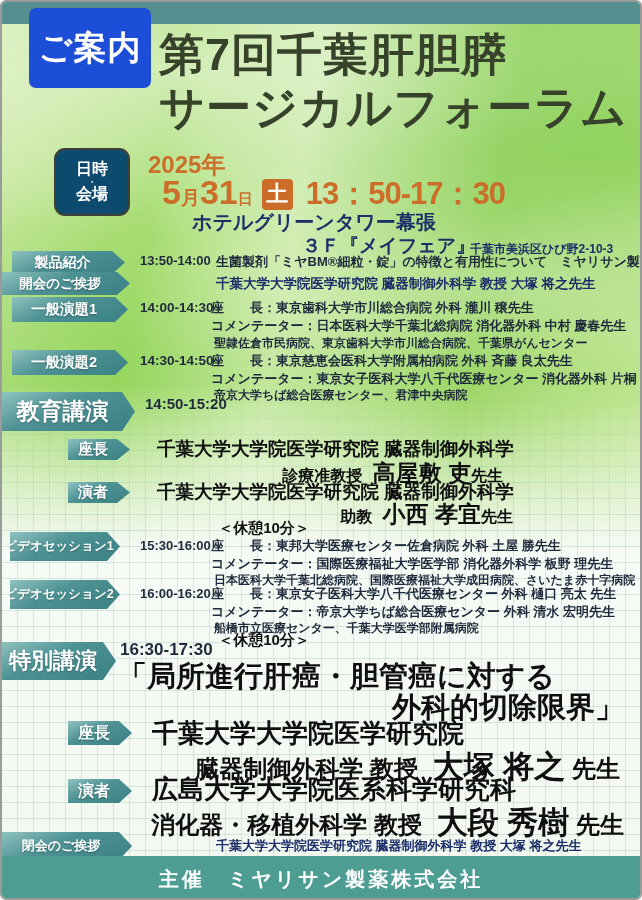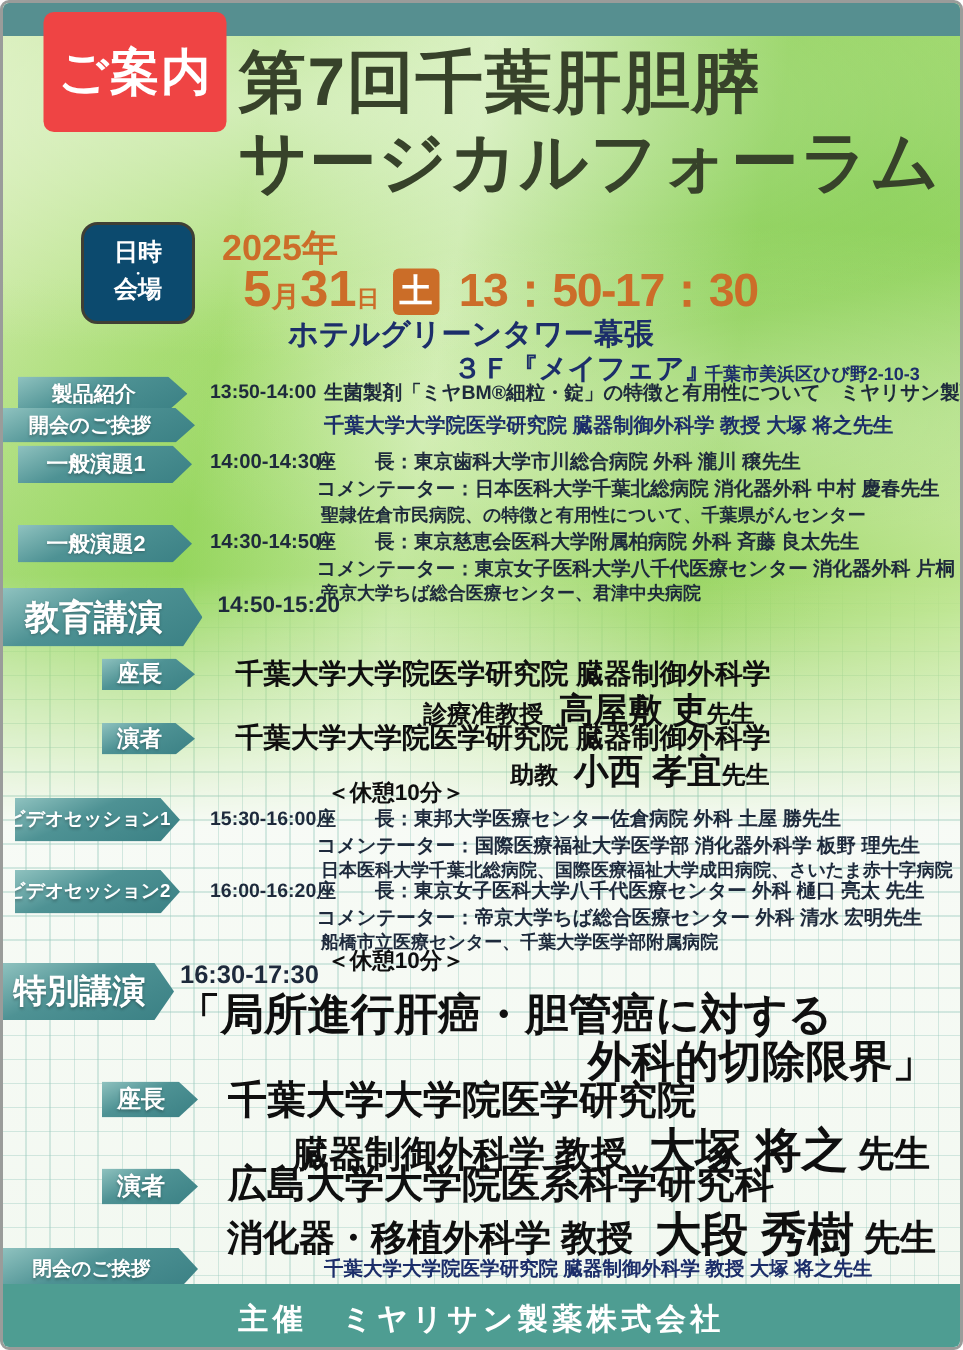--- a/index.html
+++ b/index.html
@@ -35,21 +35,21 @@
 
   .top-band{ position:absolute; left:0; top:0; width:100%; height:22px; background:#568f90; }
   .footer-band{
     position:absolute; left:0; top:854px; width:100%; height:46px; background:#4e9d92;
     display:flex; align-items:center; justify-content:center;
     color:#fff; font-size:20px; font-weight:700; letter-spacing:3px;
   }
 
   .guide-badge{
     position:absolute; left:27px; top:6px; width:122px; height:80px;
-    background:#ef4444; border-radius:7px;
+    background:#1d4ed8; border-radius:7px;
     display:flex; align-items:center; justify-content:center;
     color:#fff; font-size:33px; font-weight:800; letter-spacing:1px;
   }
   .event-title{ position:absolute; left:157px; top:26px; color:#37422a;
     font-size:45px; line-height:53px; font-weight:900; letter-spacing:1px; }
 
   .dt-badge{
     position:absolute; left:52px; top:146px; width:76px; height:68px;
     background:#0c4a6e; border:2.5px solid #3f3f35; border-radius:11px;
     display:flex; flex-direction:column; align-items:center; justify-content:center;
@@ -125,21 +125,21 @@
   <div class="abs tm" style="left:138px; top:251px; font-size:13px;">13:50-14:00</div>
   <div class="abs txt" style="left:214px; top:251px; font-size:13px;">生菌製剤「ミヤBM®細粒・錠」の特徴と有用性について　ミヤリサン製薬株式会社</div>
 
   <div class="arw" style="left:0; top:270px; width:128px; height:23px; font-size:13.5px;">開会のご挨拶</div>
   <div class="abs navy bold" style="left:214px; top:273px; font-size:13.5px;">千葉大学大学院医学研究院 臓器制御外科学 教授 大塚 将之先生</div>
 
   <div class="arw" style="left:10px; top:295px; width:116px; height:25px; font-size:14.5px;">一般演題1</div>
   <div class="abs tm" style="left:138px; top:298px; font-size:13.5px;">14:00-14:30</div>
   <div class="abs txt" style="left:209px; top:297px; font-size:13px;">座　　長：東京歯科大学市川総合病院 外科 瀧川 穣先生</div>
   <div class="abs txt" style="left:209px; top:315px; font-size:13px;">コメンテーター：日本医科大学千葉北総病院 消化器外科 中村 慶春先生</div>
-  <div class="abs txt" style="left:212px; top:333px; font-size:12px;">聖隷佐倉市民病院、の特徴と有用性について、千葉県がんセンター</div>
+  <div class="abs txt" style="left:212px; top:333px; font-size:12px;">聖隷佐倉市民病院、東京歯科大学市川総合病院、千葉県がんセンター</div>
 
   <div class="arw" style="left:10px; top:348px; width:116px; height:25px; font-size:14.5px;">一般演題2</div>
   <div class="abs tm" style="left:138px; top:351px; font-size:13.5px;">14:30-14:50</div>
   <div class="abs txt" style="left:209px; top:350px; font-size:13px;">座　　長：東京慈恵会医科大学附属柏病院 外科 斉藤 良太先生</div>
   <div class="abs txt" style="left:209px; top:368px; font-size:13px;">コメンテーター：東京女子医科大学八千代医療センター 消化器外科 片桐 聡先生</div>
   <div class="abs txt" style="left:212px; top:385px; font-size:12px;">帝京大学ちば総合医療センター、君津中央病院</div>
 
   <div class="arw" style="left:0; top:390px; width:133px; height:39px; font-size:23px;">教育講演</div>
   <div class="abs tm" style="left:143px; top:393px; font-size:15px;">14:50-15:20</div>
 

